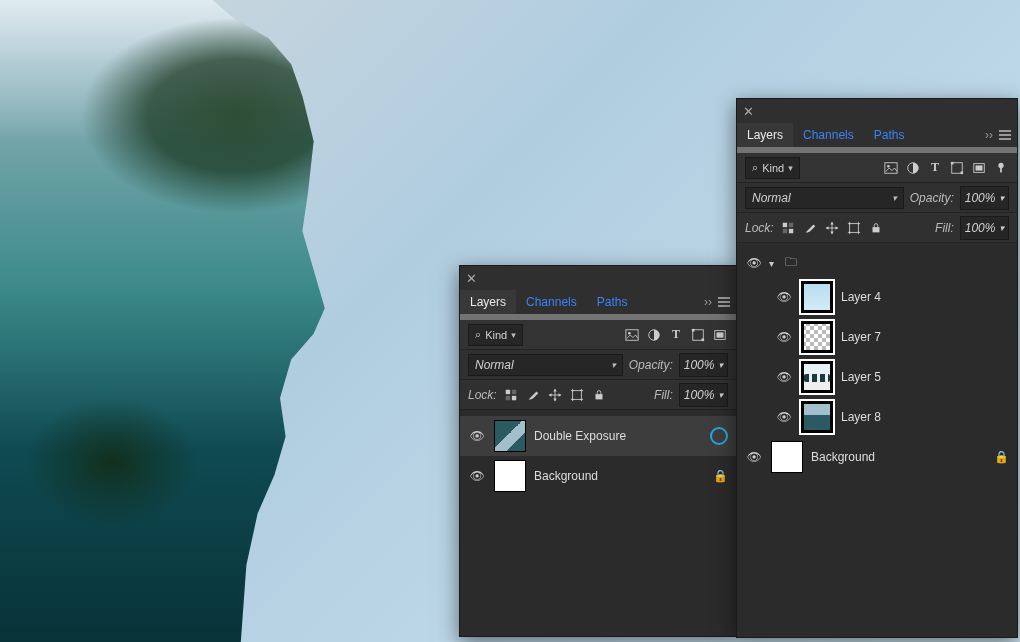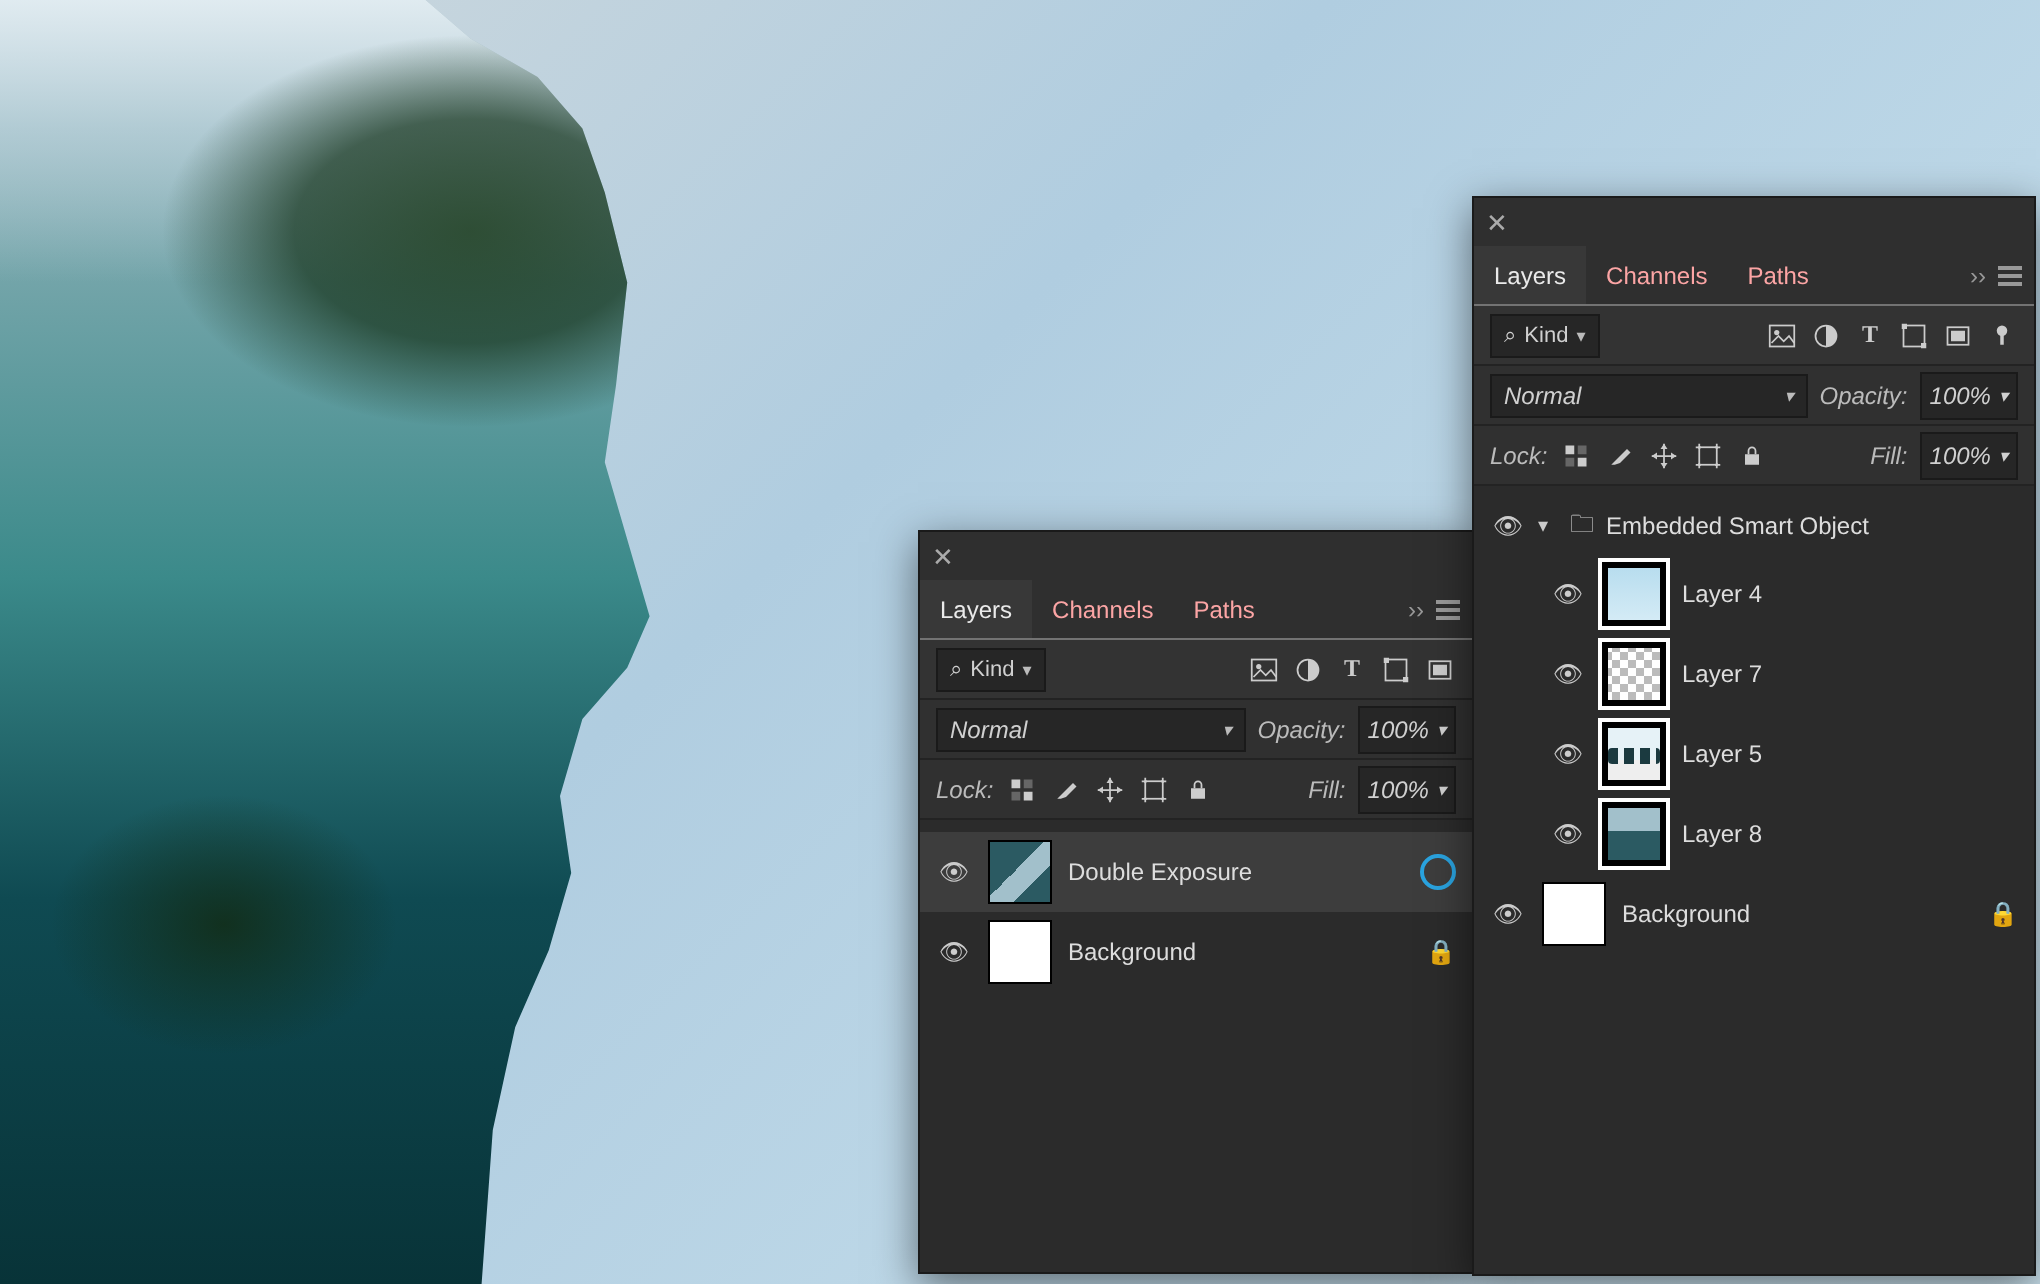--- a/index.html
+++ b/index.html
@@ -21,22 +21,22 @@
 .panel {
   position: absolute; background: #2b2b2b; color: #d0d0d0; font-size: 12px;
   box-shadow: 0 6px 20px rgba(0,0,0,.5); border: 1px solid #1a1a1a;
 }
 .panel-left { left: 459px; top: 265px; width: 278px; height: 372px; }
 .panel-right { left: 736px; top: 98px; width: 282px; height: 540px; }
 
 .titlebar { height: 24px; display: flex; align-items: center; padding: 0 6px; background: #2f2f2f; }
 .close-x { color: #aaa; font-size: 13px; cursor: pointer; }
 
-.tabs { display: flex; align-items: center; height: 30px; background: #2f2f2f; border-bottom: 1px solid #737373; }
-.tab { padding: 0 10px; height: 100%; display: flex; align-items: center; color: #fca5a5; cursor: pointer; }
+.tabs { display: flex; align-items: center; height: 30px; background: #2f2f2f; border-bottom: 6px solid #737373; }
+.tab { padding: 0 10px; height: 100%; display: flex; align-items: center; color: #3b82f6; cursor: pointer; }
 .tab.active { color: #eaeaea; background: #383838; }
 .tabs-spacer { flex: 1; }
 .tabs-menu { display: flex; align-items: center; gap: 6px; padding-right: 6px; color: #999; }
 .tabs-menu .chev { font-size: 12px; }
 .tabs-menu .bars { display: inline-block; width: 12px; height: 10px; background: linear-gradient(#999 0 2px, transparent 2px 4px, #999 4px 6px, transparent 6px 8px, #999 8px 10px); }
 
 .row { display: flex; align-items: center; height: 30px; padding: 0 8px; gap: 6px; border-bottom: 1px solid #232323; background: #333; }
 .row.sub { background: #303030; font-style: italic; }
 .select { display: flex; align-items: center; gap: 4px; border: 1px solid #1a1a1a; background: #262626; padding: 2px 6px; height: 22px; cursor: pointer; }
 .select .chev { font-size: 9px; color: #bbb; }
@@ -299,21 +299,20 @@
         <span>100%</span>
         <span class="chev">▾</span>
       </div>
   </div>
 
   <div class="layerlist">
     <div class="group-header">
       <span class="eye">👁</span>
       <span class="caret">▾</span>
       <span class="folder">🗀</span>
-      <span class="layer-name">Embedded Smart Object</span>
     </div>
     <div class="nested">
       <div class="layer">
         <span class="eye">👁</span>
         <div class="thumb blue framed"></div>
         <span class="layer-name">Layer 4</span>
       </div>
       <div class="layer">
         <span class="eye">👁</span>
         <div class="thumb checker framed"></div>

